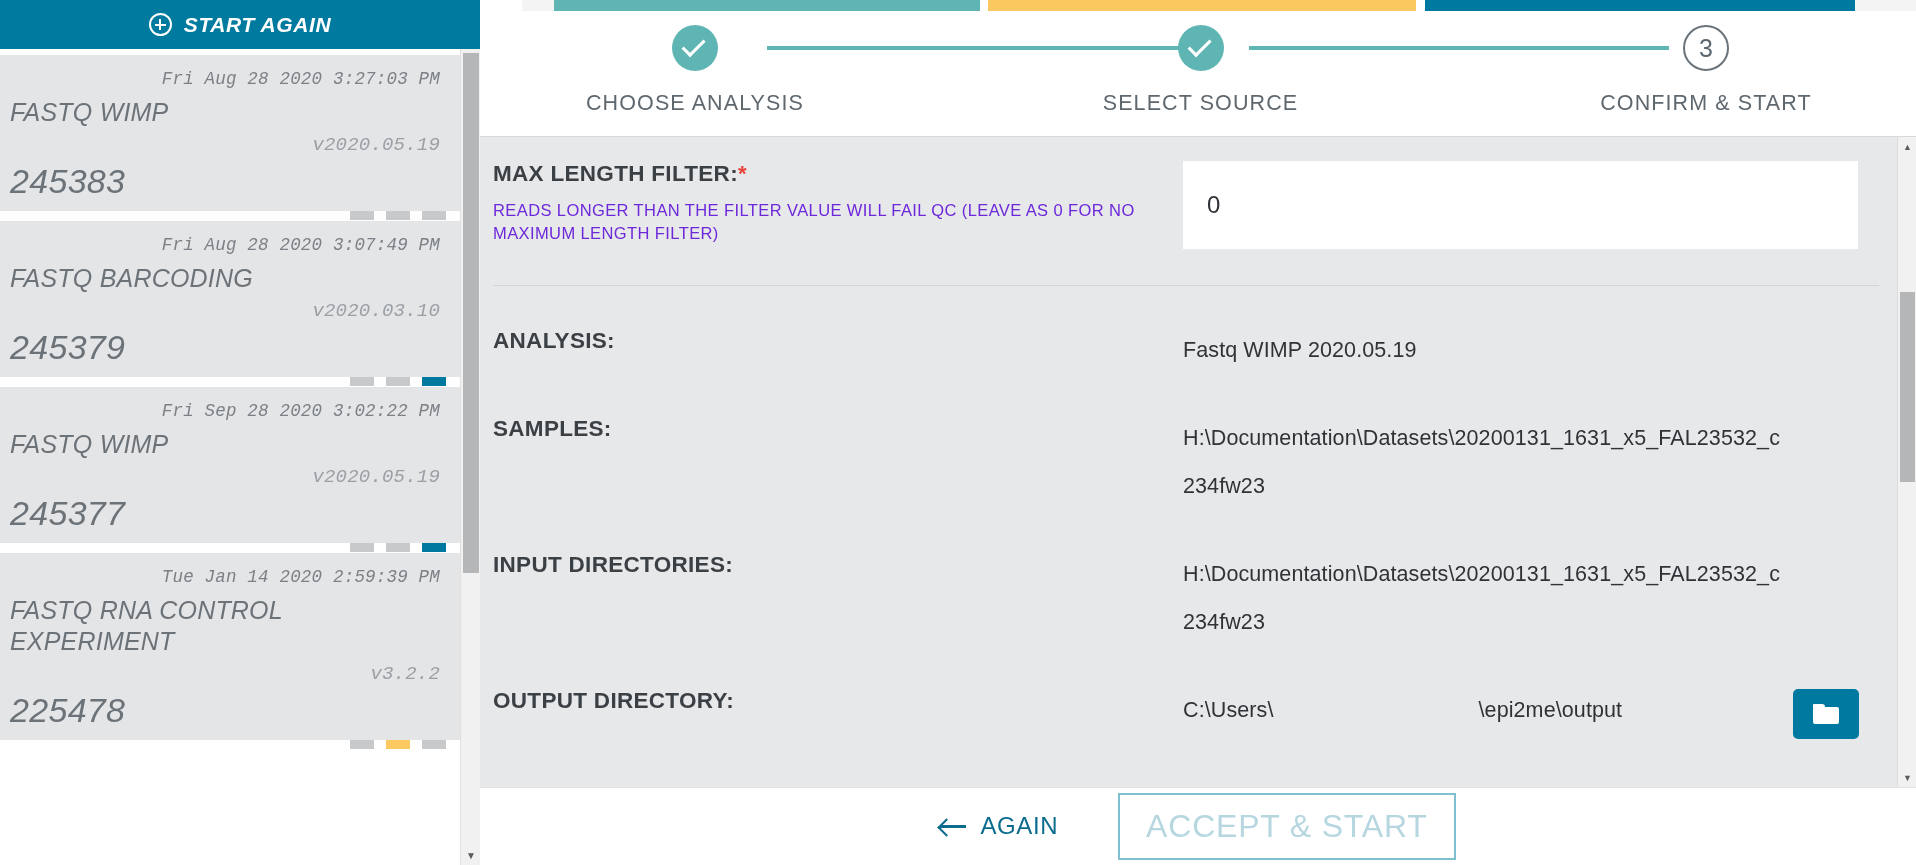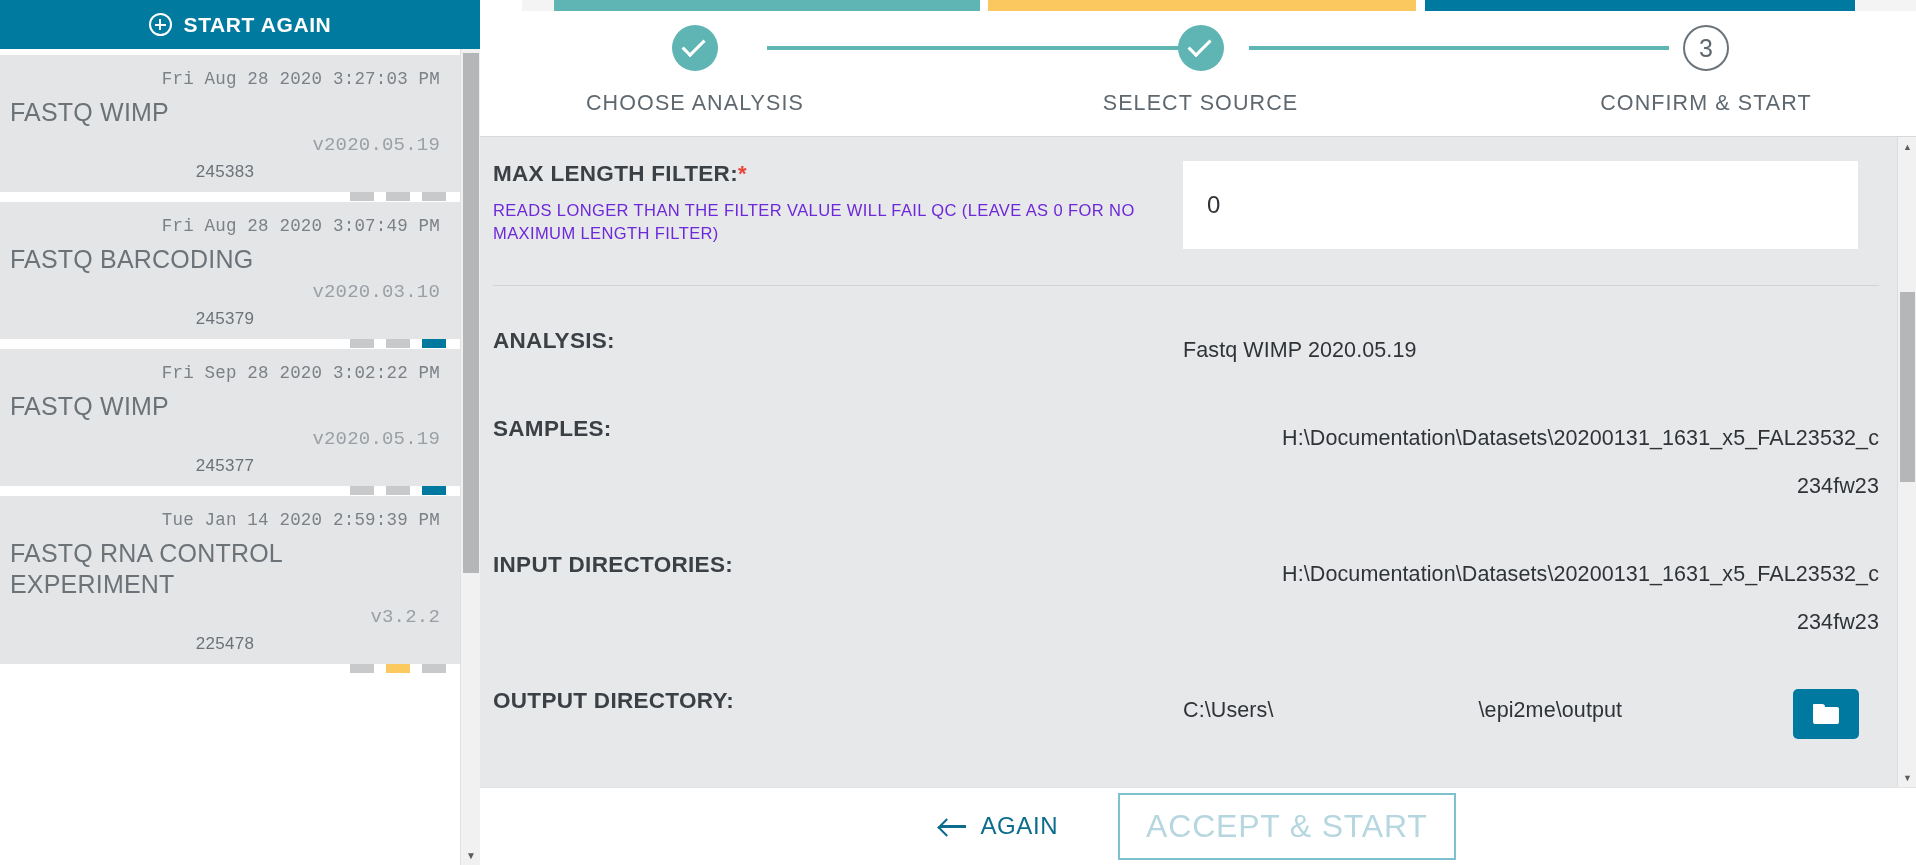--- a/index.html
+++ b/index.html
@@ -11,20 +11,21 @@
   }
   #app { position: relative; width: 1916px; height: 865px; display: flex; }
 
   
   .sidebar {
     width: 480px; height: 865px;
     background: #a21caf;
     position: relative;
     flex: 0 0 480px;
     overflow: hidden;
+    font-style: italic;
   }
   .start-again {
     height: 49px;
     background: #007a9e;
     color: #ffffff;
     display: flex;
     align-items: center;
     justify-content: center;
     gap: 12px;
     font-size: 21px;
@@ -88,22 +89,22 @@
   }
   .card .card-version {
     text-align: right;
     font-family: "Liberation Mono", monospace;
     font-size: 19px;
     color: #9aa0a5;
     letter-spacing: 0.2px;
     margin-bottom: 6px;
   }
   .card .card-id {
-    text-align: center;
-    font-size: 17px;
+    text-align: left;
+    font-size: 34px;
     color: #6c7378;
     letter-spacing: 0.3px;
   }
   .indicator-row {
     position: absolute;
     right: 14px;
     bottom: -9px;
     display: flex;
     gap: 12px;
     height: 9px;
@@ -274,21 +275,21 @@
   }
   .srow .svalue {
     flex: 1 1 auto;
     font-size: 21.5px;
     color: #2f3337;
     line-height: 48px;
     letter-spacing: 0.1px;
     white-space: nowrap;
     overflow: hidden;
   }
-  .srow .svalue .wrap2 { display: block; text-align: right; }
+  .srow .svalue .wrap2 { display: block; }
   .outrow { position: relative; }
   .outrow .outpath {
     display: flex;
     align-items: center;
   }
   .outrow .user-gap { display: inline-block; width: 205px; }
   .folder-btn {
     position: absolute;
     right: 38px;
     top: 3px;

